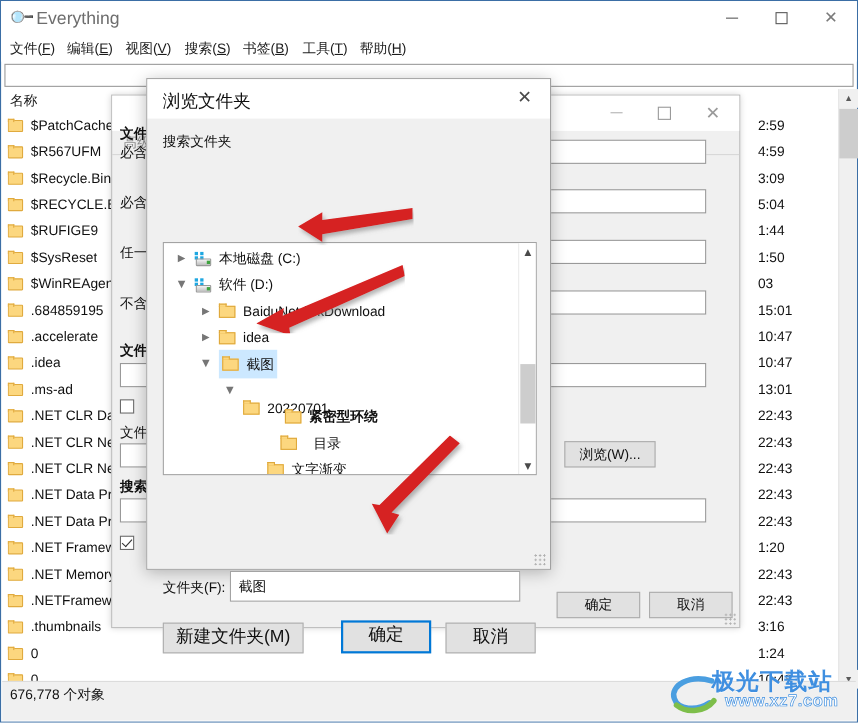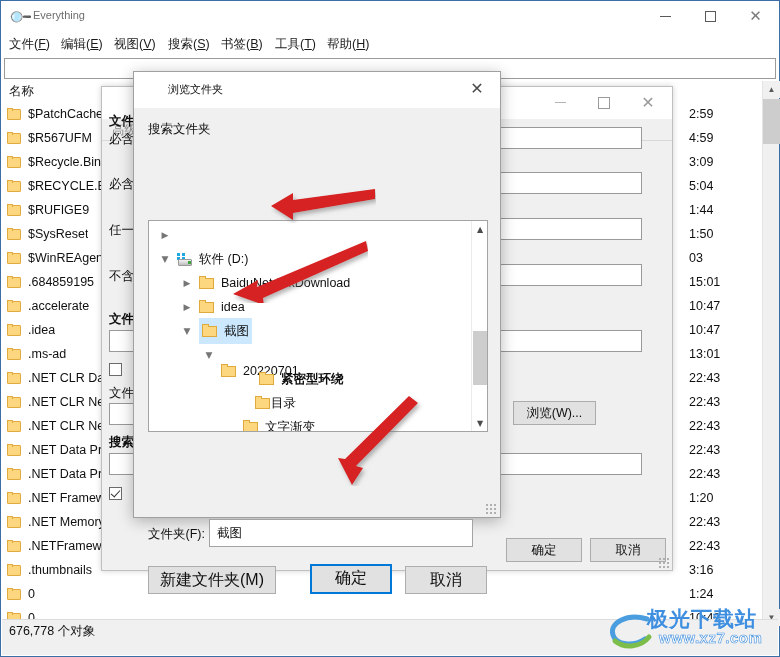--- a/index.html
+++ b/index.html
@@ -23,21 +23,21 @@
     position:absolute;left:0;top:0;width:778px;height:31px;
     background:#ffffff;
   }
   .ev-title-icon{
     position:absolute;left:10px;top:7px;width:18px;height:18px;
     font-size:15px;color:#e07b20;line-height:18px;text-align:center;
     transform:rotate(-45deg);
   }
   .ev-title-text{
     position:absolute;left:32px;top:8px;
-    font-size:11px;color:#6d6d6d;
+    font-size:16px;color:#6d6d6d;
   }
   .win-btn{
     position:absolute;top:0;width:45px;height:31px;
     display:flex;align-items:center;justify-content:center;
     color:#4a4a4a;font-size:13px;
   }
   .win-btn.min{right:91px;}
   .win-btn.max{right:46px;}
   .win-btn.close{right:1px;}
   .glyph-min{display:block;width:11px;height:1px;background:#5a5a5a;}
@@ -180,21 +180,21 @@
   
   .fb-dialog{
     position:absolute;left:132px;top:70px;width:368px;height:447px;
     background:#f0f0f0;border:1px solid #a0a0a0;box-sizing:border-box;
     box-shadow:0 3px 14px rgba(0,0,0,.28);
   }
   .fb-titlebar{
     position:absolute;left:0;top:0;right:0;height:36px;background:#ffffff;
   }
   .fb-title{
-    position:absolute;left:14px;top:10px;font-size:11px;color:#0f0f0f;margin-left:20px;
+    position:absolute;left:14px;top:10px;font-size:16px;color:#0f0f0f;
   }
   .fb-close{
     position:absolute;right:1px;top:0;width:44px;height:33px;
     display:flex;align-items:center;justify-content:center;
     font-size:16px;color:#4a4a4a;font-family:"DejaVu Sans",sans-serif;
   }
   .fb-body{
     position:absolute;left:0;top:36px;right:0;bottom:0;background:#f0f0f0;
   }
   .fb-prompt{
@@ -580,20 +580,30 @@
       </div>
     </div>
 
     <div class="fb-body">
       <div class="fb-prompt">搜索文件夹</div>
 
       <div class="fb-tree">
         <div class="tree-rows" id="tree-rows">
             <div class="tnode">
               <span class="twist" style="left: 8px;">▶</span>
+              <span class="tlabel" style="left: 28px;">
+                <span class="tlabel-inner" style="display: flex; align-items: center; gap: 6px;">
+                  <span class="drive-ico">
+                    <span class="win"></span>
+                    <span class="body"></span>
+                    <span class="led"></span>
+                  </span>
+                  <span>本地磁盘 (C:)</span>
+                </span>
+              </span>
             </div>
             <div class="tnode">
               <span class="twist" style="left: 8px;">▼</span>
               <span class="tlabel" style="left: 28px;">
                 <span class="tlabel-inner" style="display: flex; align-items: center; gap: 6px;">
                   <span class="drive-ico">
                     <span class="win"></span>
                     <span class="body"></span>
                     <span class="led"></span>
                   </span>
@@ -640,21 +650,21 @@
             <div class="tnode">
               <span class="tlabel" style="left: 110px; font-weight: bold;">
                 <span class="tlabel-inner" style="display: flex; align-items: center; gap: 6px;">
                   <span class="tfolder"></span>
                   <span>紧密型环绕</span>
                 </span>
               </span>
             </div>
             <div class="tnode">
               <span class="tlabel" style="left: 94px;">
-                <span class="tlabel-inner" style="display: flex; align-items: center; gap: 0; padding-left: 12px;">
+                <span class="tlabel-inner" style="display: flex; align-items: center; gap: 14px; padding-left: 12px;">
                   <span class="tfolder"></span>
                   <span>目录</span>
                 </span>
               </span>
             </div>
             <div class="tnode">
               <span class="tlabel" style="left: 94px;">
                 <span class="tlabel-inner" style="display: flex; align-items: center; gap: 6px;">
                   <span class="tfolder"></span>
                   <span>文字渐变</span>

